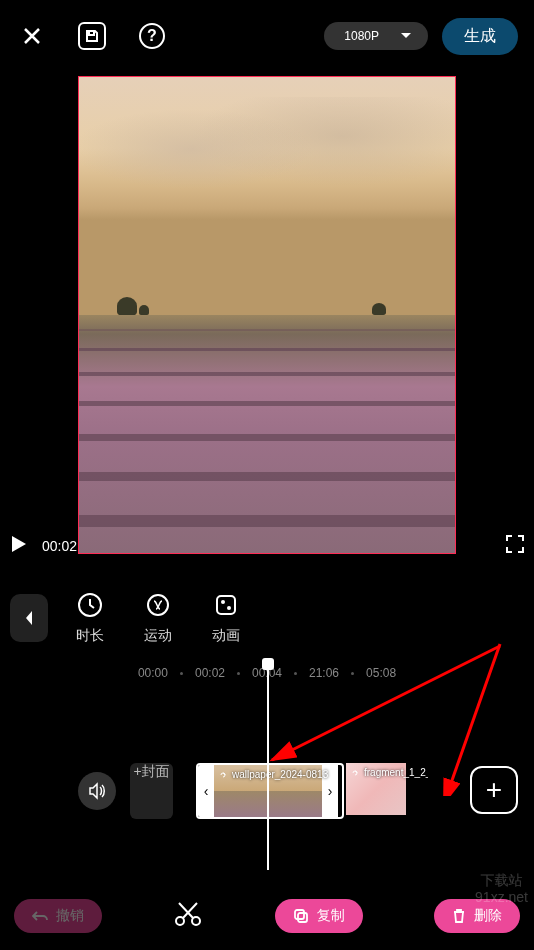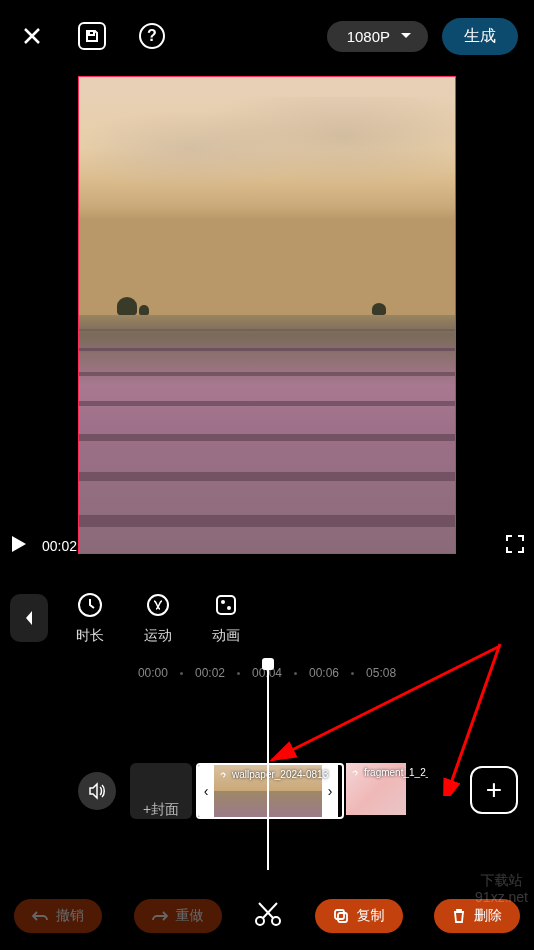--- a/index.html
+++ b/index.html
@@ -36,22 +36,22 @@
     .help-btn {
       width: 26px; height: 26px;
       border: 2px solid #fff; border-radius: 50%;
       display:flex;align-items:center;justify-content:center;
       font-weight:700; font-size:16px;
     }
     .res-btn {
       background: #333;
       border-radius: 20px;
       padding: 7px 16px 7px 20px;
-      font-size: 15px;
-      display:flex;align-items:center;gap:10px;
+      font-size: 12px;
+      display:flex;align-items:center;gap:21px;
       cursor:pointer;
     }
     .gen-btn {
       background: #0c4a6e;
       border-radius: 20px;
       padding: 8px 22px;
       font-size: 16px;
       font-weight: 500;
       cursor:pointer;
     }
@@ -131,22 +131,22 @@
       content:"";position:absolute;top:-4px;left:-5px;
       width:12px;height:12px;border-radius:3px;background:#fff;
     }
     .mute-btn{
       position:absolute;left:78px;top:88px;
       width:38px;height:38px;border-radius:50%;background:#333;
       display:flex;align-items:center;justify-content:center;cursor:pointer;
     }
     .cover-btn{
       position:absolute;left:130px;top:79px;
-      width:62px;height:56px;background:#222;border-radius:6px;
-      display:flex;align-items:flex-end;justify-content:center;
+      width:43px;height:56px;background:#222;border-radius:6px;
+      display:flex;align-items:flex-start;justify-content:center;
       font-size:14px;color:#bbb;cursor:pointer;
     }
     .clips {
       position:absolute;left:196px;top:79px;
       display:flex;height:56px;
     }
     .clip {
       height:56px;position:relative;overflow:hidden;
       display:flex;
     }
@@ -172,21 +172,21 @@
       width:184px;height:40px;background:#1c1c1c;border-radius:4px;
       display:flex;align-items:center;padding:0 12px;gap:10px;
       font-size:14px;color:#888;cursor:pointer;
     }
     .bottom-bar{
       position:absolute;bottom:0;left:0;right:0;height:68px;
       display:flex;align-items:center;justify-content:space-between;
       padding:0 14px;
     }
     .pill{
-      background:#c2410c;border-radius:20px;
+      background:#ec4899;border-radius:20px;
       padding:8px 18px;font-size:14px;
       display:flex;align-items:center;gap:8px;cursor:pointer;
     }
     .pill-disabled{opacity:.4;}
     .cut-btn{cursor:pointer;}
     .arrow{position:absolute;pointer-events:none;z-index:50;}
     .watermark{
       position:absolute;right:6px;bottom:44px;
       opacity:.22;text-align:center;font-size:14px;color:#fff;
       line-height:1.2;
@@ -301,21 +301,21 @@
   </div>
 </div>
 
 <div class="ruler">
   <span>00:00</span>
     <div class="dot"></div>
   <span>00:02</span>
     <div class="dot"></div>
   <span>00:04</span>
     <div class="dot"></div>
-  <span>00:06</span>
+  <span>21:06</span>
     <div class="dot"></div>
   <span>05:08</span>
 </div>
 
 <div class="timeline-area">
   <div class="playhead"></div>
   <div class="mute-btn">
     <svg width="20" height="20" viewBox="0 0 20 20" fill="#fff">
         <path d="M3 7h3l4-4v14l-4-4H3zM13 6c2 1.5 2 6.5 0 8M15 4c3 2.5 3 9.5 0 12" stroke="#fff" stroke-width="1.5" fill="none"></path>
       </svg>
@@ -362,26 +362,20 @@
     <span>+</span>
   </div>
 </div>
 
 <div class="bottom-bar">
   <div class="pill pill-disabled">
     <svg width="16" height="12" viewBox="0 0 16 12" stroke="#fff" stroke-width="1.8" fill="none">
         <path d="M5 2L1 6l4 4M1 6h10a4 4 0 014 4"></path>
       </svg>
     <span>撤销</span>
-  </div>
-  <div class="pill pill-disabled">
-    <svg width="16" height="12" viewBox="0 0 16 12" stroke="#fff" stroke-width="1.8" fill="none">
-        <path d="M11 2l4 4-4 4M15 6H5a4 4 0 00-4 4"></path>
-      </svg>
-    <span>重做</span>
   </div>
   <div class="cut-btn">
     <svg width="30" height="30" viewBox="0 0 30 30" stroke="#fff" stroke-width="2" fill="none">
         <circle cx="7" cy="22" r="4"></circle>
         <circle cx="23" cy="22" r="4"></circle>
         <path d="M10 19L24 4M20 19L6 4"></path>
       </svg>
   </div>
   <div class="pill">
     <svg width="16" height="16" viewBox="0 0 16 16" stroke="#fff" stroke-width="1.8" fill="none">

